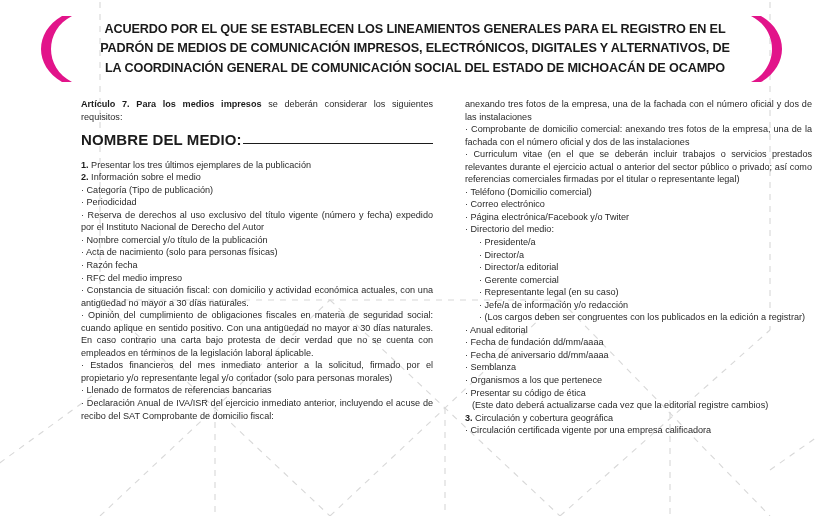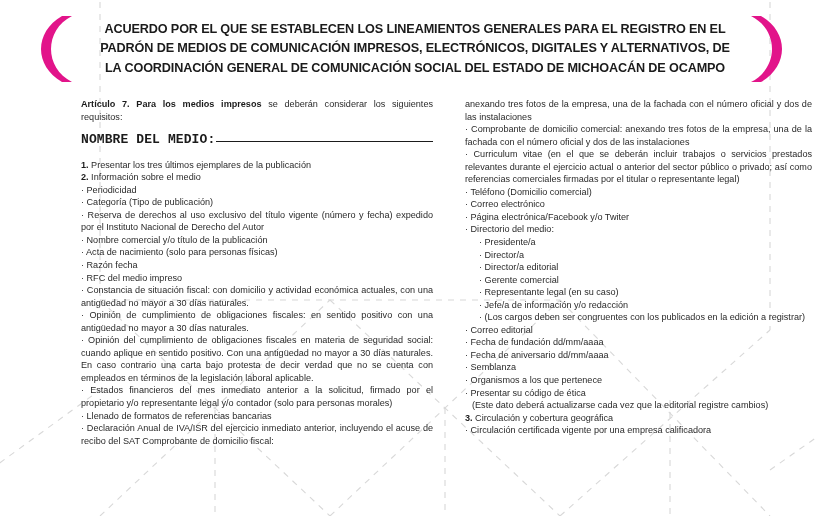--- a/index.html
+++ b/index.html
@@ -89,24 +89,23 @@
   .b{font-weight:bold;color:#1b1b1b;}
   .para-lead{margin-bottom:11px;}
   .field-row{
     display:flex;
     align-items:baseline;
     margin-bottom:12px;
     white-space:nowrap;
   }
   .field-label{
     font-weight:bold;
-    font-size:13px;
+    font-size:15px;
     color:#1b1b1b;
     letter-spacing:0.1px;
-    font-family:Liberation Mono, monospace;
   }
   .field-rule{
     flex:1;
     border-bottom:1.6px solid #1b1b1b;
     height:1px;
     margin-left:1px;
     position:relative;
     top:-1px;
   }
   .item{margin:0;}
@@ -163,29 +162,28 @@
       <p class="just para-lead"><span class="b">Artículo 7.</span><span class="b"> </span><span class="b">Para los medios impresos</span><span> se deberán considerar los siguientes requisitos:</span></p>
 
       <div class="field-row">
         <span class="field-label">NOMBRE DEL MEDIO:</span>
         <span class="field-rule"></span>
       </div>
 
       <div>
         <p class="item just hang"><span class="b">1.</span><span> Presentar los tres últimos ejemplares de la publicación</span></p>
         <p class="item just hang"><span class="b">2.</span><span> Información sobre el medio</span></p>
+        <p class="item">· Categoría (Tipo de publicación)</p>
         <p class="item">· Periodicidad</p>
-        <p class="item">· Categoría (Tipo de publicación)</p>
         <p class="item just">· Reserva de derechos al uso exclusivo del título vigente (número y fecha) expedido por el Instituto Nacional de Derecho del Autor</p>
         <p class="item">· Nombre comercial y/o título de la publicación</p>
         <p class="item">· Acta de nacimiento (solo para personas físicas)</p>
         <p class="item">· Razón fecha</p>
         <p class="item">· RFC del medio impreso</p>
         <p class="item just">· Constancia de situación fiscal: con domicilio y actividad económica actuales, con una antigüedad no mayor a 30 días naturales.</p>
-        <p class="item just">· Opinión de cumplimiento de obligaciones fiscales: en sentido positivo con una antigüedad no mayor a 30 días naturales.</p>
         <p class="item just">· Opinión del cumplimiento de obligaciones fiscales en materia de seguridad social: cuando aplique en sentido positivo. Con una antigüedad no mayor a 30 días naturales. En caso contrario una carta bajo protesta de decir verdad que no se cuenta con empleados en términos de la legislación laboral aplicable.</p>
         <p class="item just">· Estados financieros del mes inmediato anterior a la solicitud, firmado por el propietario y/o representante legal y/o contador (solo para personas morales)</p>
         <p class="item">· Llenado de formatos de referencias bancarias</p>
         <p class="item just">· Declaración Anual de IVA/ISR del ejercicio inmediato anterior, incluyendo el acuse de recibo del SAT Comprobante de domicilio fiscal:</p>
       </div>
     </div>
 
     <div class="col col-right">
       <div>
         <p class="item just">anexando tres fotos de la empresa, una de la fachada con el número oficial y dos de las instalaciones</p>
@@ -195,21 +193,21 @@
         <p class="item">· Correo electrónico</p>
         <p class="item">· Página electrónica/Facebook y/o Twiter</p>
         <p class="item">· Directorio del medio:</p>
         <p class="item indent1">· Presidente/a</p>
         <p class="item indent1">· Director/a</p>
         <p class="item indent1">· Director/a editorial</p>
         <p class="item indent1">· Gerente comercial</p>
         <p class="item indent1">· Representante legal (en su caso)</p>
         <p class="item indent1">· Jefe/a de información y/o redacción</p>
         <p class="item indent2">· (Los cargos deben ser congruentes con los publicados en la edición a registrar)</p>
-        <p class="item">· Correo editorial</p>
+        <p class="item">· Anual editorial</p>
         <p class="item">· Fecha de fundación dd/mm/aaaa</p>
         <p class="item">· Fecha de aniversario dd/mm/aaaa</p>
         <p class="item">· Semblanza</p>
         <p class="item">· Organismos a los que pertenece</p>
         <p class="item">· Presentar su código de ética</p>
         <p class="item note">(Este dato deberá actualizarse cada vez que la editorial registre cambios)</p>
         <p class="item"><span class="b">3.</span><span> Circulación y cobertura geográfica</span></p>
         <p class="item just">·     Circulación certificada vigente por una empresa calificadora</p>
       </div>
     </div>

